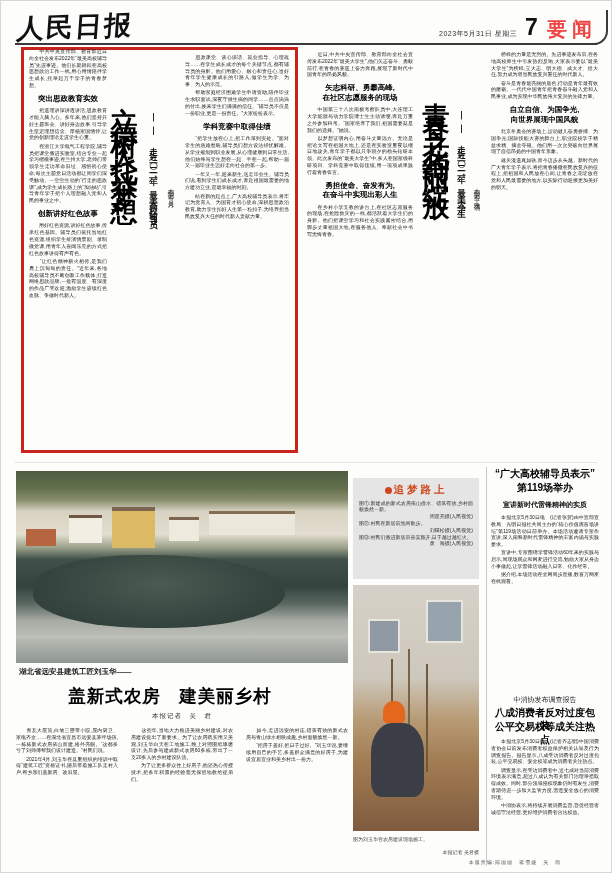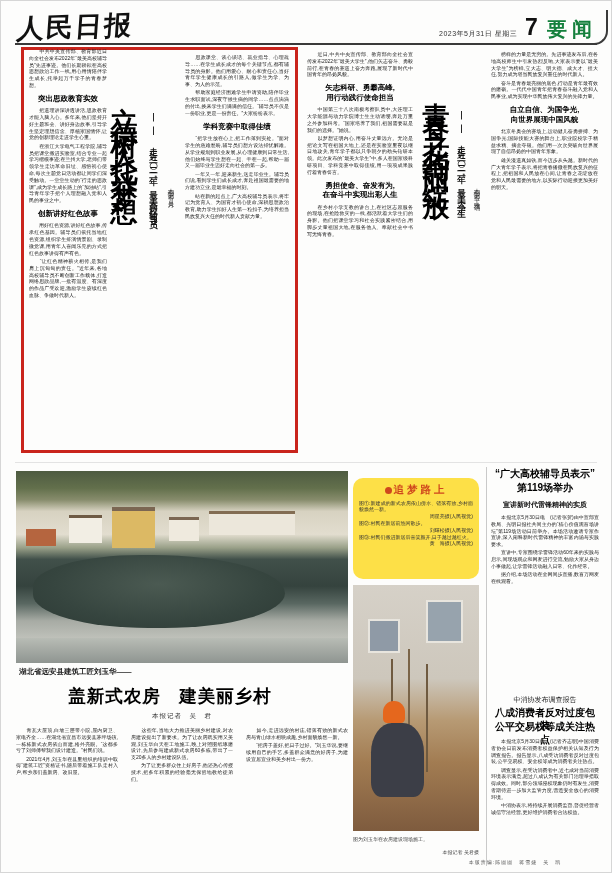--- a/index.html
+++ b/index.html
@@ -5,21 +5,21 @@
   html,body{margin:0;padding:0;background:#ececec;font-family:"Liberation Sans",sans-serif;}
   #page{position:relative;width:612px;height:873px;background:#fdfdfc;margin:0 auto;
         border:1px solid #d6d6d6;box-sizing:border-box;overflow:hidden;color:#1c1c1c;}
   .abs{position:absolute;}
   
   .masthead{left:16px;top:8px;font-size:27px;font-weight:bold;font-family:"DejaVu Serif",serif;
             transform:skewX(-6deg) rotate(-2deg);letter-spacing:2px;color:#111;}
   .rule-h{height:2px;background:#3a3a3a;}
   .date{left:438px;top:28px;font-size:7px;color:#333;letter-spacing:.5px;}
   .pageno{left:524px;top:13px;font-size:23px;font-weight:bold;color:#111;}
-  .section{left:546px;top:15px;font-size:20px;font-weight:bold;letter-spacing:5px;color:#15803d;}
+  .section{left:546px;top:15px;font-size:20px;font-weight:bold;letter-spacing:5px;color:#ef4444;}
   .tab-bracket{left:518px;top:9px;width:87px;height:33px;border-bottom:2px solid #3a3a3a;
                border-right:2px solid #3a3a3a;border-bottom-right-radius:14px;}
   
   .redbox{left:20px;top:46px;width:277px;height:406px;border:3px solid #c9241c;box-sizing:border-box;}
   
   .col{overflow:hidden;}
   .para{font-size:5px;line-height:6.8px;text-align:justify;color:#222;margin:0 0 1.5px;}
   .sub-head{font-size:7.5px;line-height:9.5px;font-weight:bold;text-align:center;color:#000;
             margin:5px 0 4px;white-space:pre-line;}
   
@@ -31,22 +31,22 @@
   .kicker{font-size:7.5px;color:#222;}
   .big-headline{font-size:17.5px;font-weight:bold;letter-spacing:1px;text-align:center;color:#000;}
   .byline-c{font-size:6.5px;color:#333;text-align:center;letter-spacing:1px;}
   
   .sm-kicker{font-size:7px;text-align:center;color:#222;}
   .sm-headline{font-size:10px;font-weight:bold;text-align:center;color:#000;line-height:13px;}
   .sm-subtitle{font-size:7px;font-weight:bold;text-align:center;color:#111;}
   .v-rule{width:1px;background:#c9c9c9;}
   .thin-rule{height:1px;background:#e3e3e3;}
   
-  .capbox{left:352px;top:477px;width:126px;height:101px;background:#fde047;box-sizing:border-box;
-          padding:5px 6px 4px;border-radius:10px;}
+  .capbox{left:352px;top:477px;width:126px;height:101px;background:#e5e5e5;box-sizing:border-box;
+          padding:5px 6px 4px;}
   .capbox-title{text-align:center;font-size:10.5px;font-weight:bold;color:#cf471d;letter-spacing:3px;margin-bottom:3px;}
   .cap-line{font-size:5px;line-height:6.4px;color:#333;text-align:justify;}
   .cap-credit{font-size:5px;line-height:6.4px;color:#333;text-align:right;margin-bottom:1px;}
   .logo-dot{display:inline-block;width:7px;height:7px;border-radius:50%;background:#cf471d;
             vertical-align:middle;margin-right:2px;}
   
   .photo-pond{left:15px;top:470px;width:332px;height:192px;overflow:hidden;
      background:linear-gradient(180deg,#4e5b41 0%,#63704c 9%,#878c6c 15%,#d7d2c1 21%,#e2ddcf 33%,
        #99a088 40%,#41504a 46%,#35433e 60%,#596761 69%,#a7aba4 78%,#c1c3bc 88%,#9aa09b 100%);}
   .photo-worker{left:352px;top:584px;width:126px;height:246px;overflow:hidden;
@@ -85,21 +85,21 @@
       <div class="para">　　帮助家庭经济困难学生申请资助,陪伴毕业生求职面试,深夜守候生病的同学……点点滴滴的付出,换来学生们满满的信任。“辅导员不仅是一份职业,更是一份责任。”大家纷纷表示。</div>
       <div class="sub-head">学科竞赛中取得佳绩</div>
       <div class="para">　　“把学生放在心上,把工作落到实处。”面对学生的急难愁盼,辅导员们想方设法排忧解难。从学业规划到职业发展,从心理健康到日常生活,他们始终与学生想在一起、干在一起,帮助一届又一届毕业生迈好走向社会的第一步。</div>
       <div class="para">　　一年又一年,迎来新生,送走毕业生。辅导员们说,看到学生们成长成才,奔赴祖国最需要的地方建功立业,是最幸福的时刻。</div>
       <div class="para">　　站在新的起点上,广大高校辅导员表示,将牢记为党育人、为国育才初心使命,深耕思想政治教育,助力学生扣好人生第一粒扣子,为培养担当民族复兴大任的时代新人贡献力量。</div>
     </div>
 
   <div class="abs col" style="left:306px;top:50px;width:106px;height:404px;">
       <div class="para">　　近日,中共中央宣传部、教育部向全社会宣传发布2022年“最美大学生”,他们矢志奋斗、勇毅前行,在青春的赛道上奋力奔跑,展现了新时代中国青年的昂扬风貌。</div>
       <div class="sub-head">矢志科研、勇攀高峰,
-用行动践行使命担当</div>
+在社区志愿服务的现场</div>
       <div class="para">　　中国第三十八次南极考察队员中,大连理工大学能源与动力学院博士生主动请缨,奔赴万里之外参加科考。“国家培养了我们,祖国需要就是我们的选择。”她说。</div>
       <div class="para">　　以梦想证明内心,用奋斗丈量远方。无论是把论文写在祖国大地上,还是在实验室里夜以继日地攻关,青年学子都以只争朝夕的劲头钻研本领。此次发布的“最美大学生”中,多人在国家级科研项目、学科竞赛中取得佳绩,用一项项成果践行着青春誓言。</div>
       <div class="sub-head">勇担使命、奋发有为,
 在奋斗中实现出彩人生</div>
       <div class="para">　　在乡村小学支教的讲台上,在社区志愿服务的现场,在抢险救灾的一线,都活跃着大学生们的身影。他们把课堂学习和社会实践紧密结合,用脚步丈量祖国大地,在服务他人、奉献社会中书写无悔青春。</div>
     </div>
   <div class="abs v v-headline" style="left:418px;top:80px;height:368px;">青春之花绚丽绽放</div>
   <div class="abs v v-subtitle" style="left:455px;top:110px;height:330px;">——走近二〇二二年“最美大学生”</div>
   <div class="abs v v-byline" style="left:471px;top:182px;height:100px;">本报记者 丁雅诵</div>
   <div class="abs col" style="left:490px;top:50px;width:107px;height:404px;">

